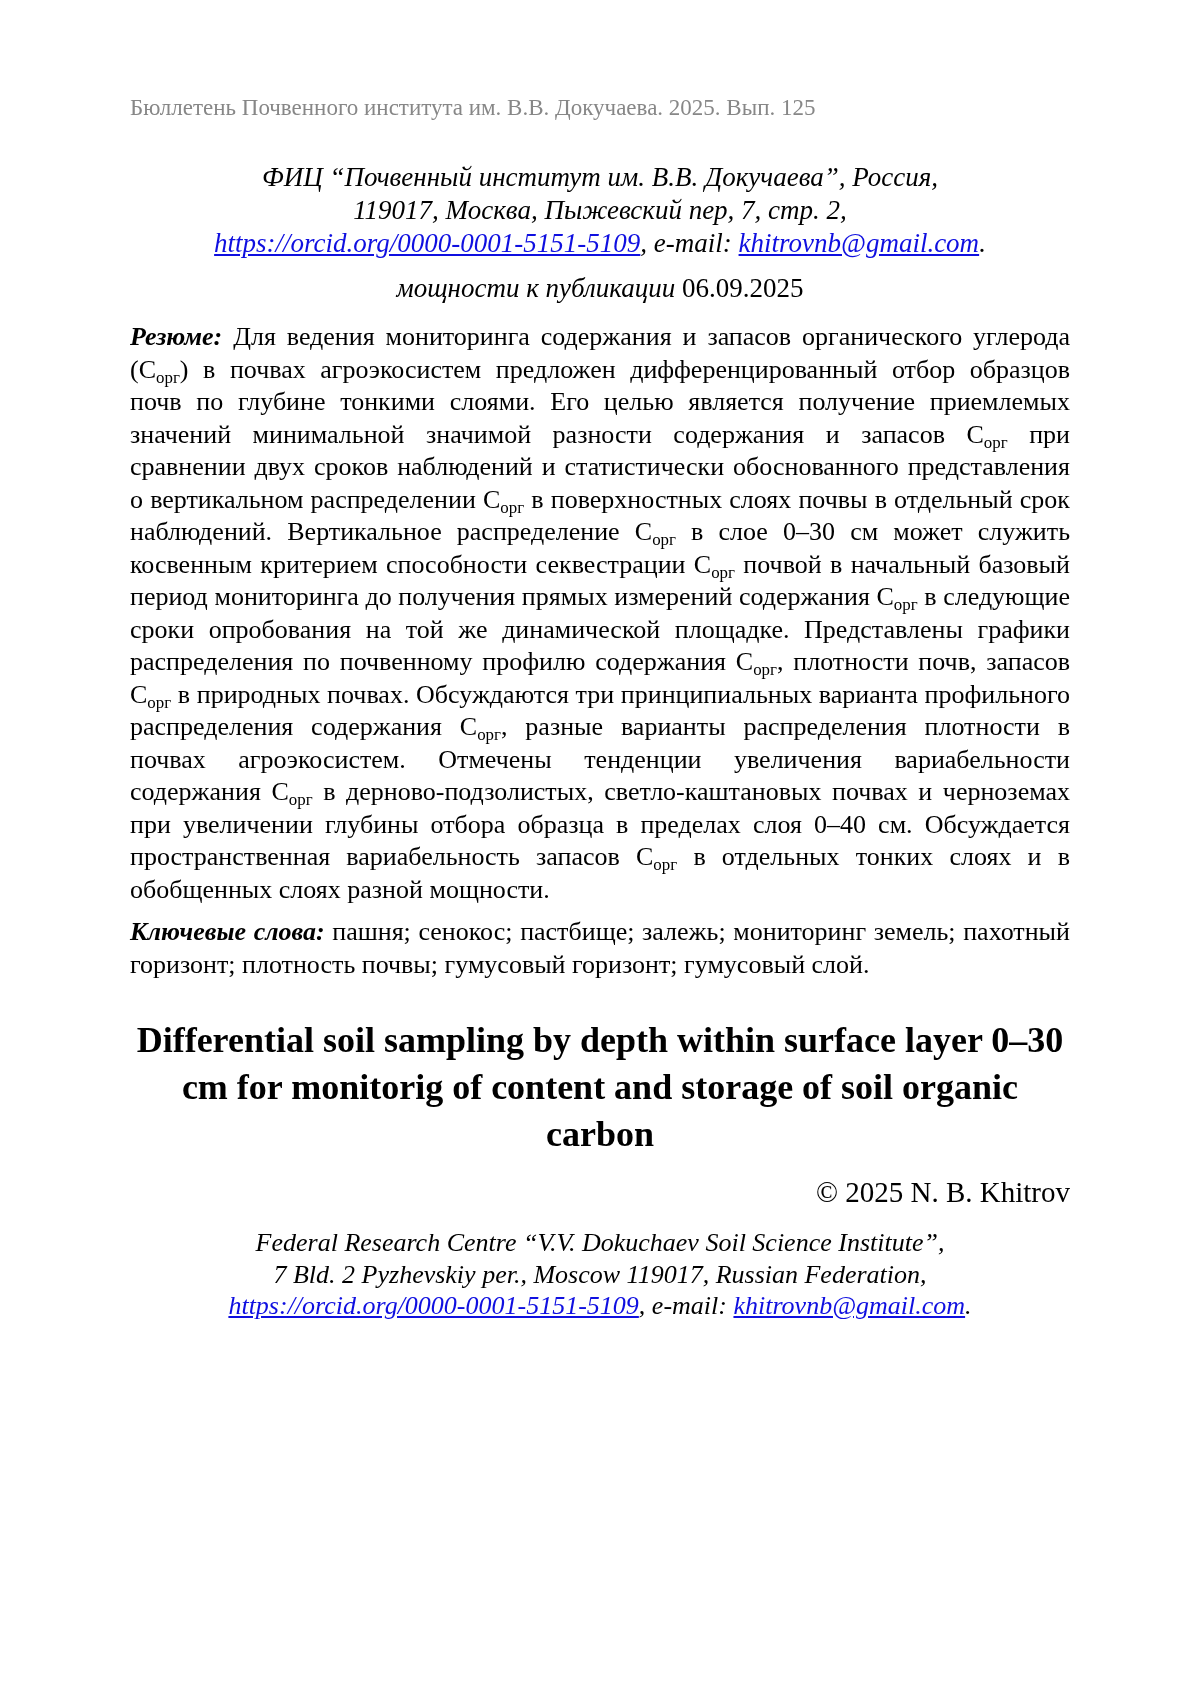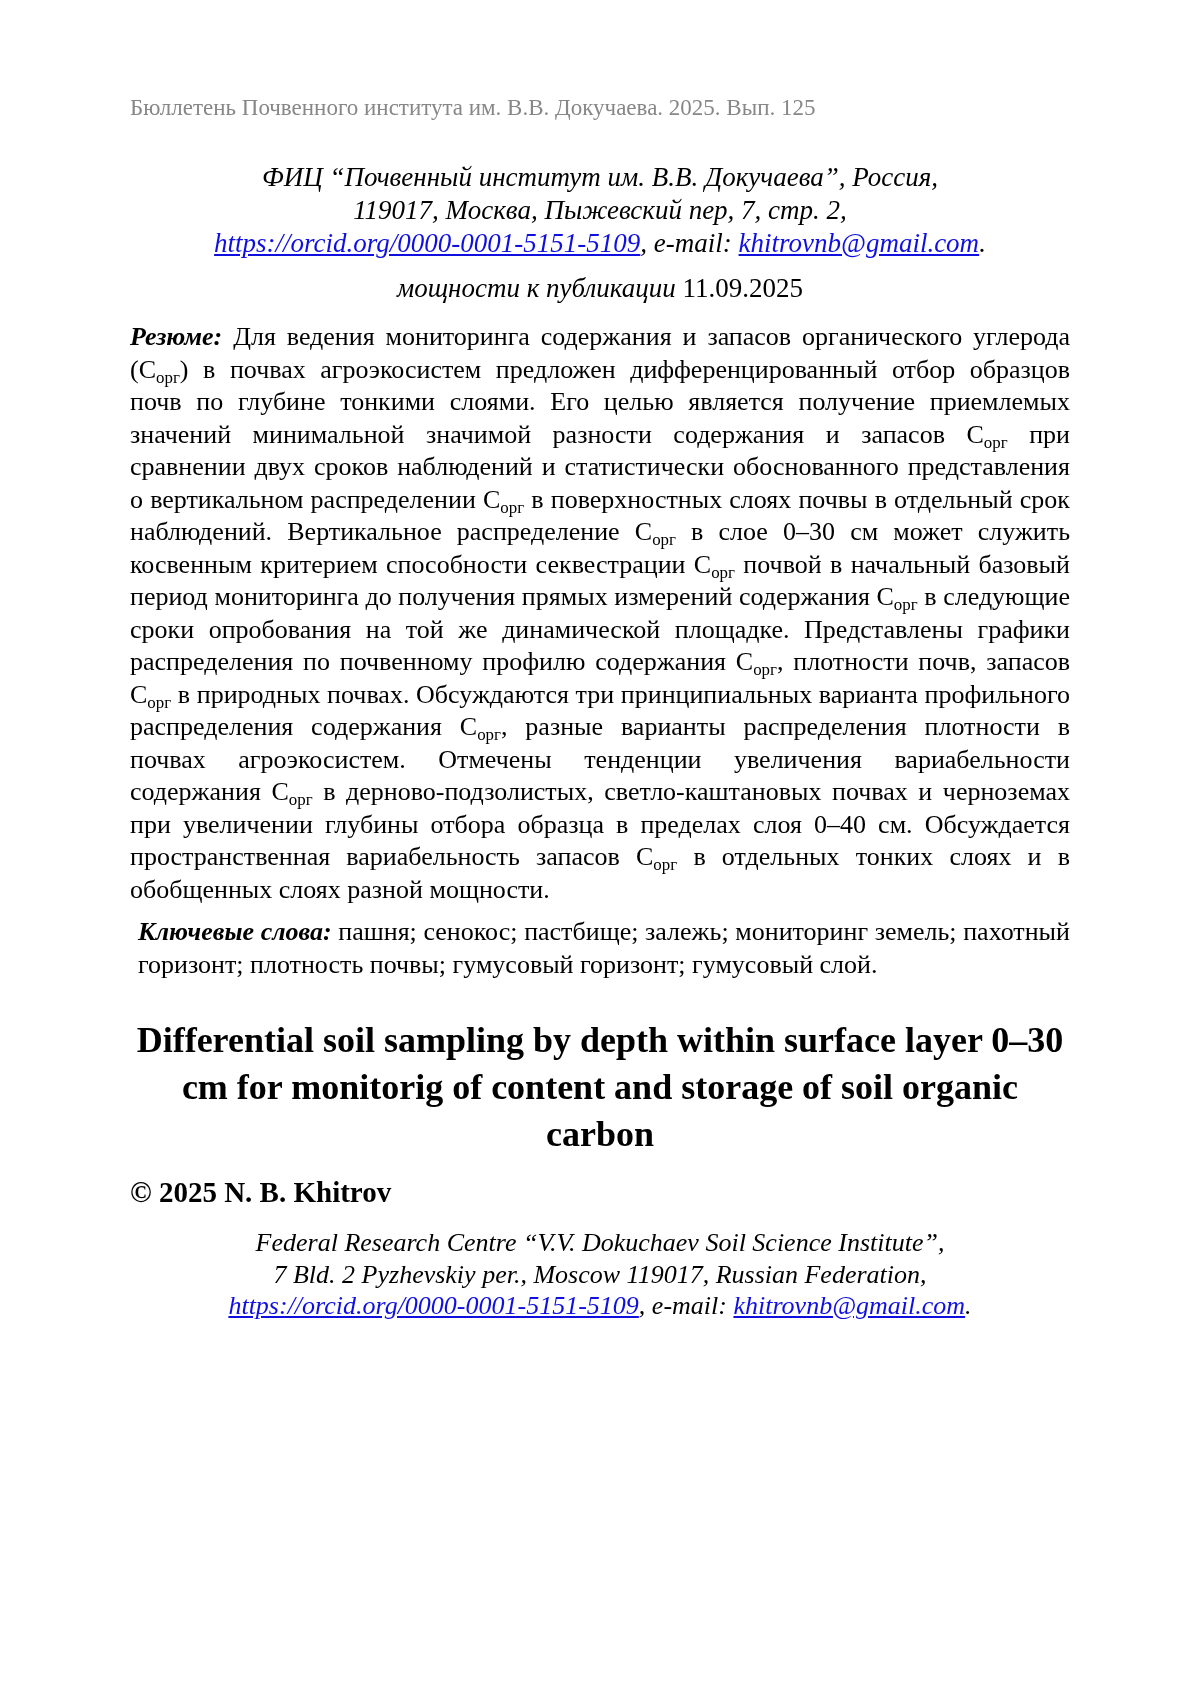--- a/index.html
+++ b/index.html
@@ -42,33 +42,32 @@
     margin-top: 16px;
     text-align: justify;
     font-size: 26px;
     line-height: 32.5px;
   }
   .keywords {
     margin-top: 10px;
     text-align: justify;
     font-size: 26px;
     line-height: 32.5px;
-    margin-left: 8px;
   }
   .title-en {
     margin-top: 36px;
     text-align: center;
     font-weight: bold;
     font-size: 36px;
     line-height: 47px;
   }
   .copyright {
     margin-top: 16px;
-    text-align: left;
-    font-weight: bold;
+    text-align: right;
+    font-weight: normal;
     font-size: 29px;
     line-height: 37px;
   }
   .affil-en {
     margin-top: 16px;
     text-align: center;
     font-style: italic;
     font-size: 26px;
     line-height: 31.5px;
   }
@@ -99,21 +98,21 @@
     <div>Бюллетень Почвенного института им. В.В. Докучаева. 2025. Вып. 125</div>
   </header>
 
   <section class="affil-ru">
     <div>ФИЦ “Почвенный институт им. В.В. Докучаева”, Россия,</div>
     <div>119017, Москва, Пыжевский пер, 7, стр. 2,</div>
     <div><a class="sg-link">https://orcid.org/0000-0001-5151-5109</a><span class="sg-i">, e-mail: </span><a class="sg-link">khitrovnb@gmail.com</a><span class="sg-i">.</span></div>
   </section>
 
   <section class="received">
-    <div><span class="sg-i">мощности к публикации </span><span class="sg-n">11.09.2025</span></div>
+    <div><span class="sg-i">мощности к публикации </span><span class="sg-n">06.09.2025</span></div>
   </section>
 
   <p class="abstract"><span class="sg-bi">Резюме: </span><span class="sg-n">Для ведения мониторинга содержания и запасов органического углерода (С</span><span class="sg-sub">орг</span><span class="sg-n">) в почвах агроэкосистем предложен дифференцированный отбор образцов почв по глубине тонкими слоями. Его целью является получение приемлемых значений минимальной значимой разности содержания и запасов С</span><span class="sg-sub">орг</span><span class="sg-n"> при сравнении двух сроков наблюдений и статистически обоснованного представления о вертикальном распределении С</span><span class="sg-sub">орг</span><span class="sg-n"> в поверхностных слоях почвы в отдельный срок наблюдений. Вертикальное распределение С</span><span class="sg-sub">орг</span><span class="sg-n"> в слое 0–30 см может служить косвенным критерием способности секвестрации С</span><span class="sg-sub">орг</span><span class="sg-n"> почвой в начальный базовый период мониторинга до получения прямых измерений содержания С</span><span class="sg-sub">орг</span><span class="sg-n"> в следующие сроки опробования на той же динамической площадке. Представлены графики распределения по почвенному профилю содержания С</span><span class="sg-sub">орг</span><span class="sg-n">, плотности почв, запасов С</span><span class="sg-sub">орг</span><span class="sg-n"> в природных почвах. Обсуждаются три принципиальных варианта профильного распределения содержания С</span><span class="sg-sub">орг</span><span class="sg-n">, разные варианты распределения плотности в почвах агроэкосистем. Отмечены тенденции увеличения вариабельности содержания С</span><span class="sg-sub">орг</span><span class="sg-n"> в дерново-подзолистых, светло-каштановых почвах и черноземах при увеличении глубины отбора образца в пределах слоя 0–40 см. Обсуждается пространственная вариабельность запасов С</span><span class="sg-sub">орг</span><span class="sg-n"> в отдельных тонких слоях и в обобщенных слоях разной мощности.</span></p>
 
   <p class="keywords"><span class="sg-bi">Ключевые слова: </span><span class="sg-n">пашня; сенокос; пастбище; залежь; мониторинг земель; пахотный горизонт; плотность почвы; гумусовый горизонт; гумусовый слой.</span></p>
 
   <h1 class="title-en">Differential soil sampling by depth within surface layer 0–30 cm for monitorig of content and storage of soil organic carbon</h1>
 
   <div class="copyright">© 2025 N. B. Khitrov</div>
 

